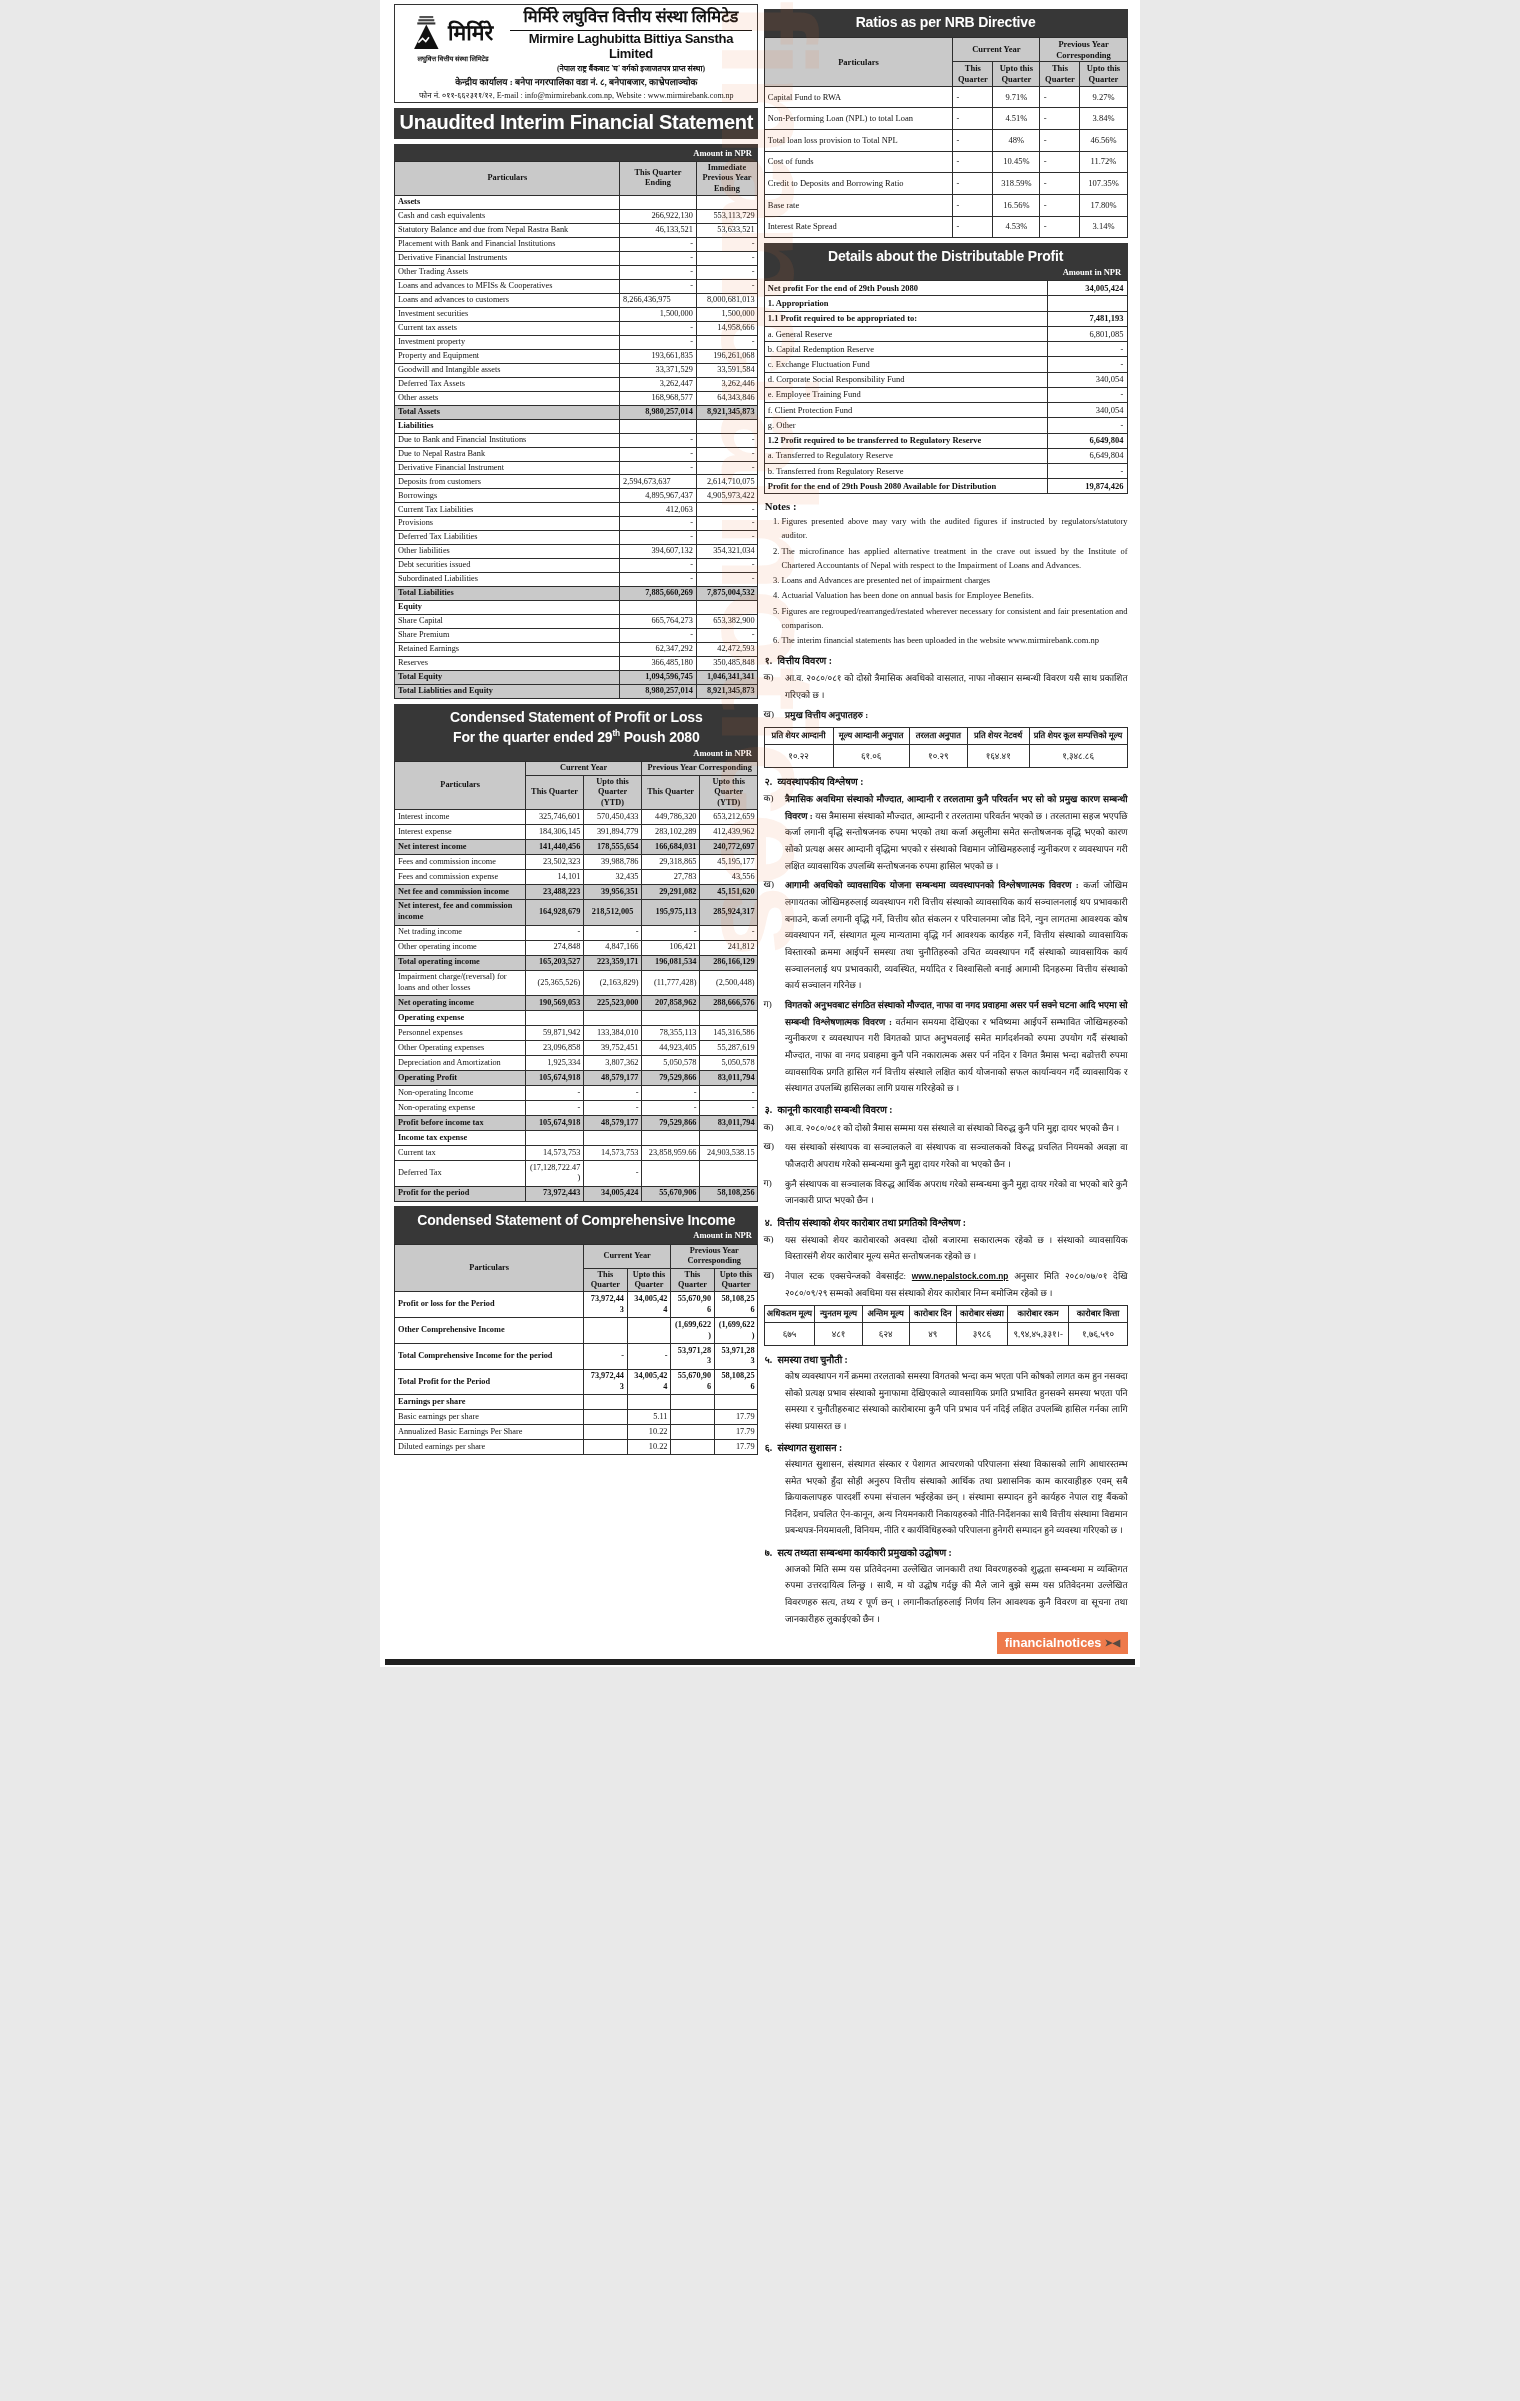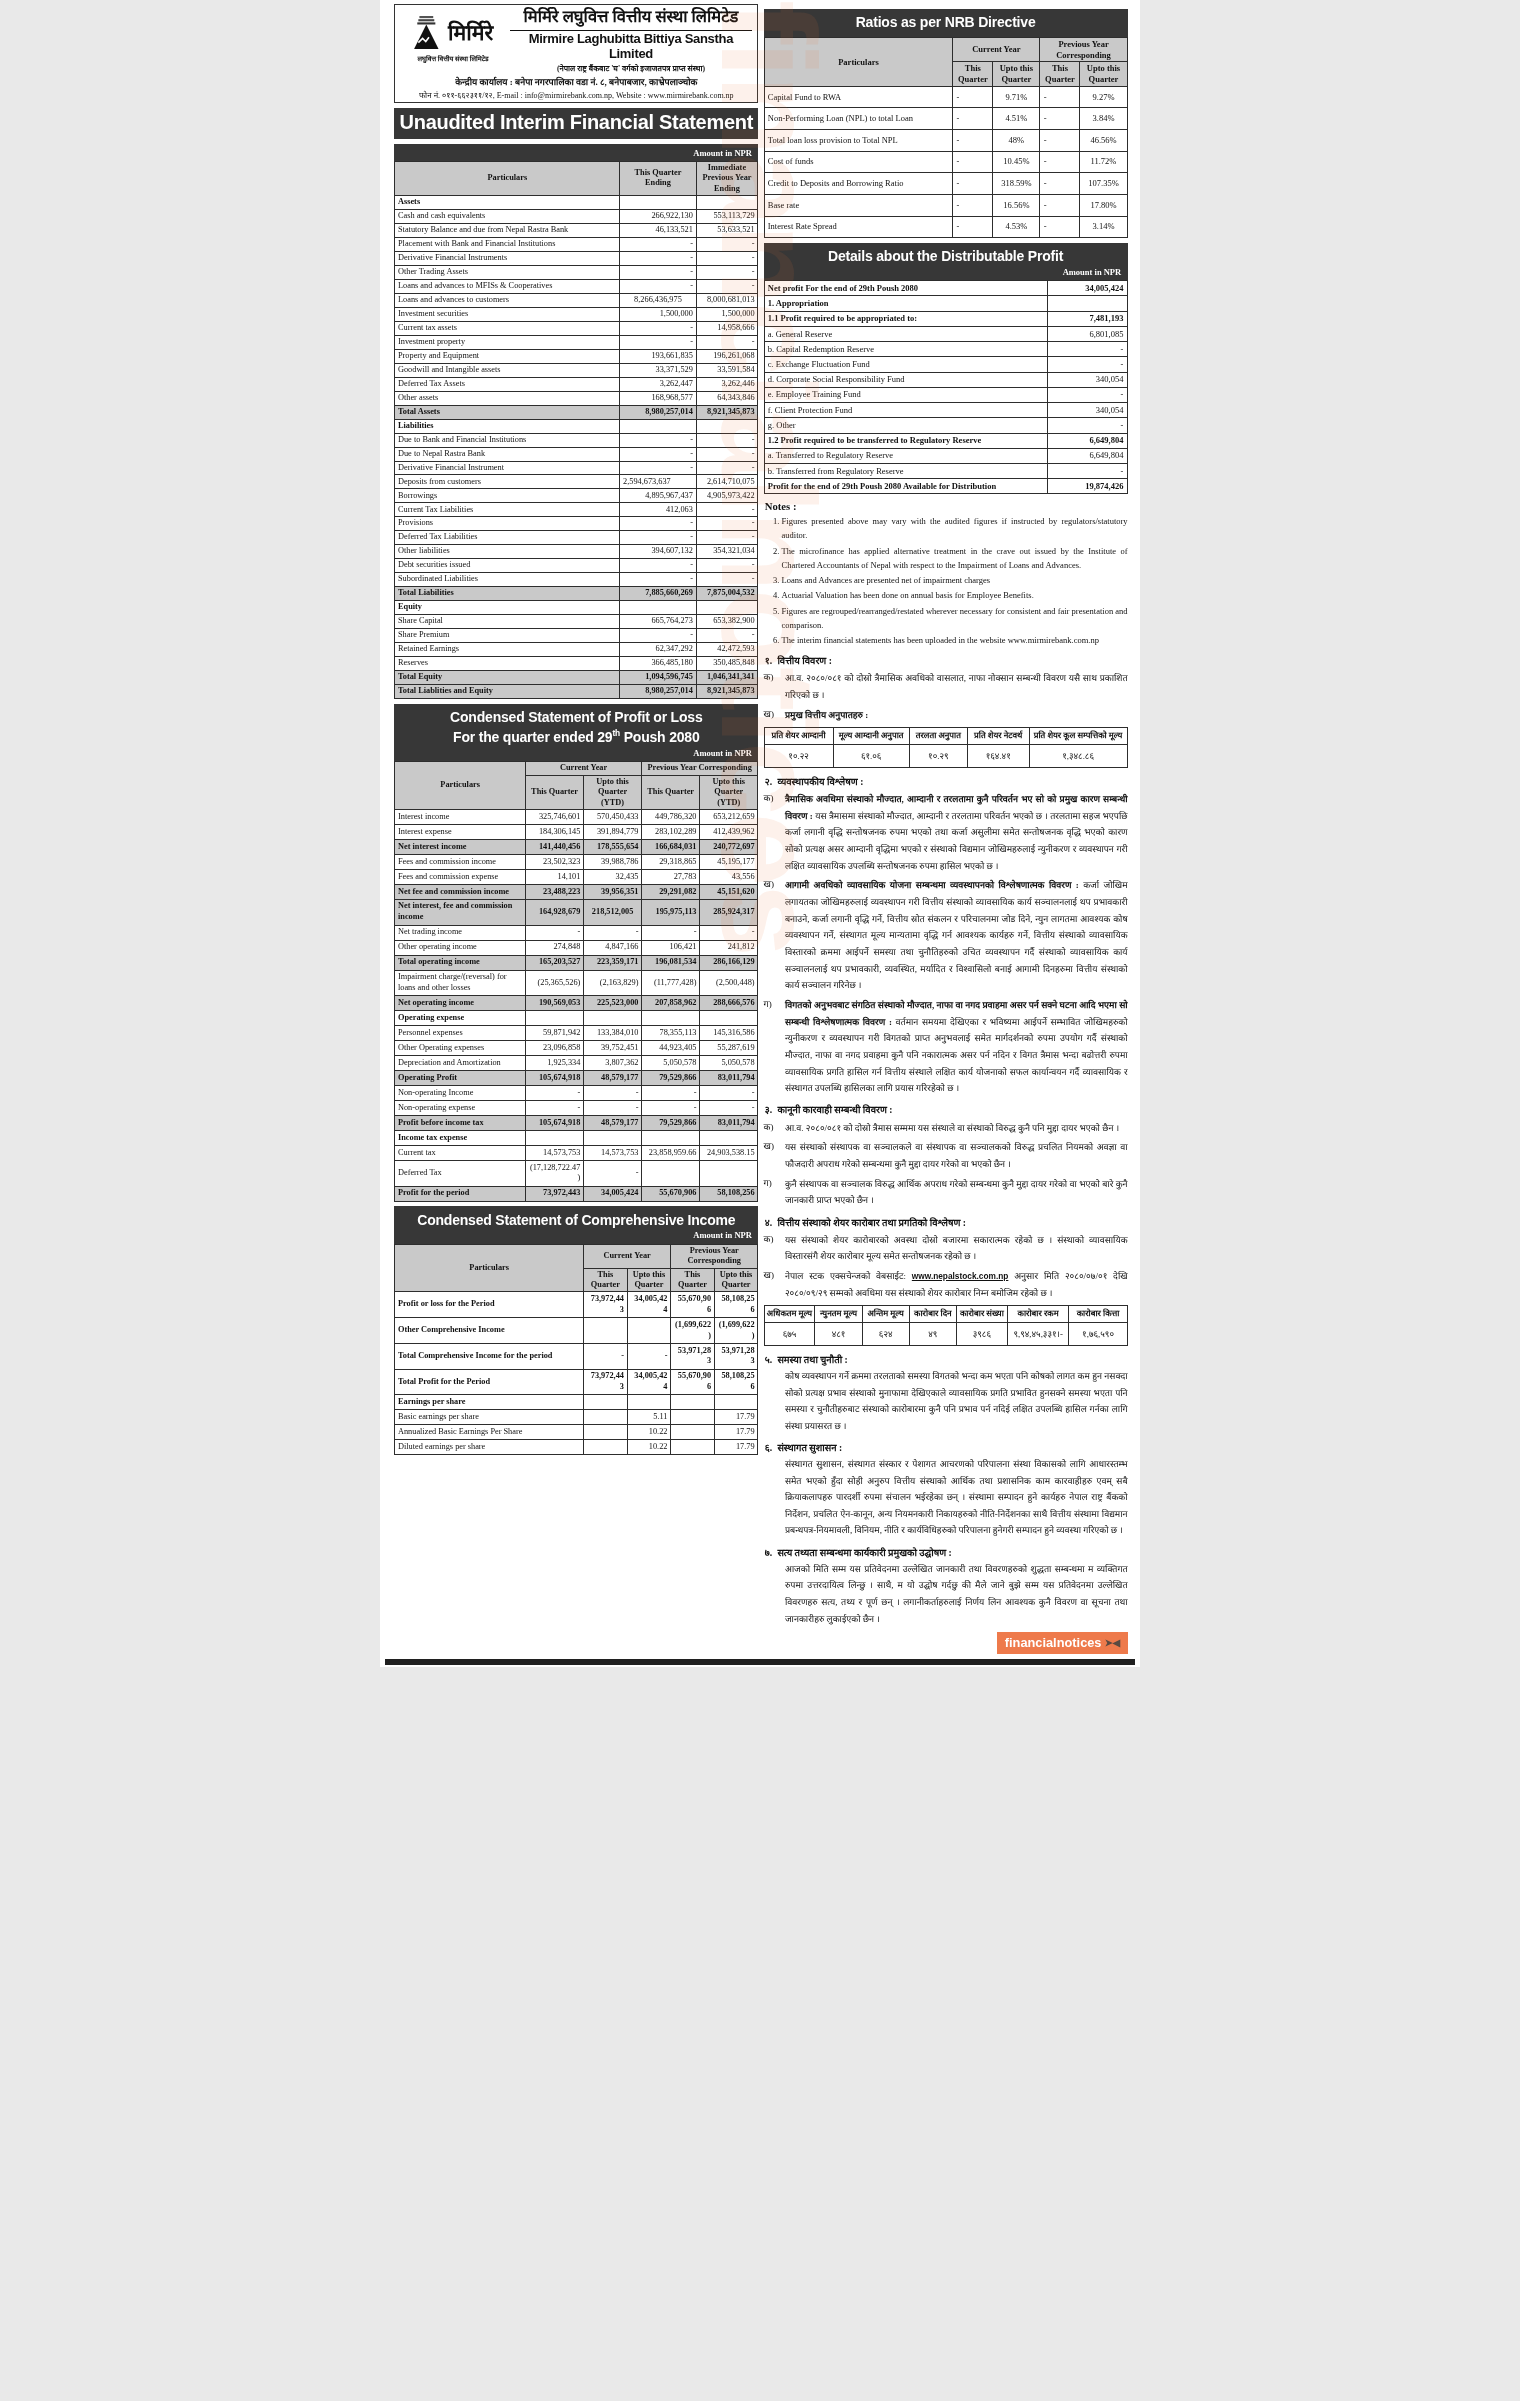--- a/index.html
+++ b/index.html
@@ -160,21 +160,21 @@
               <td class="val" style="text-align: right;">-</td>
               <td class="val" style="text-align: right;">-</td>
             </tr>
             <tr>
               <td class="label">Loans and advances to MFISs &amp; Cooperatives</td>
               <td class="val" style="text-align: right;">-</td>
               <td class="val" style="text-align: right;">-</td>
             </tr>
             <tr>
               <td class="label">Loans and advances to customers</td>
-              <td class="val" style="text-align: center;">8,266,436,975</td>
+              <td class="val" style="text-align: left;">8,266,436,975</td>
               <td class="val" style="text-align: right;">8,000,681,013</td>
             </tr>
             <tr>
               <td class="label">Investment securities</td>
               <td class="val" style="text-align: right;">1,500,000</td>
               <td class="val" style="text-align: right;">1,500,000</td>
             </tr>
             <tr>
               <td class="label">Current tax assets</td>
               <td class="val" style="text-align: right;">-</td>

